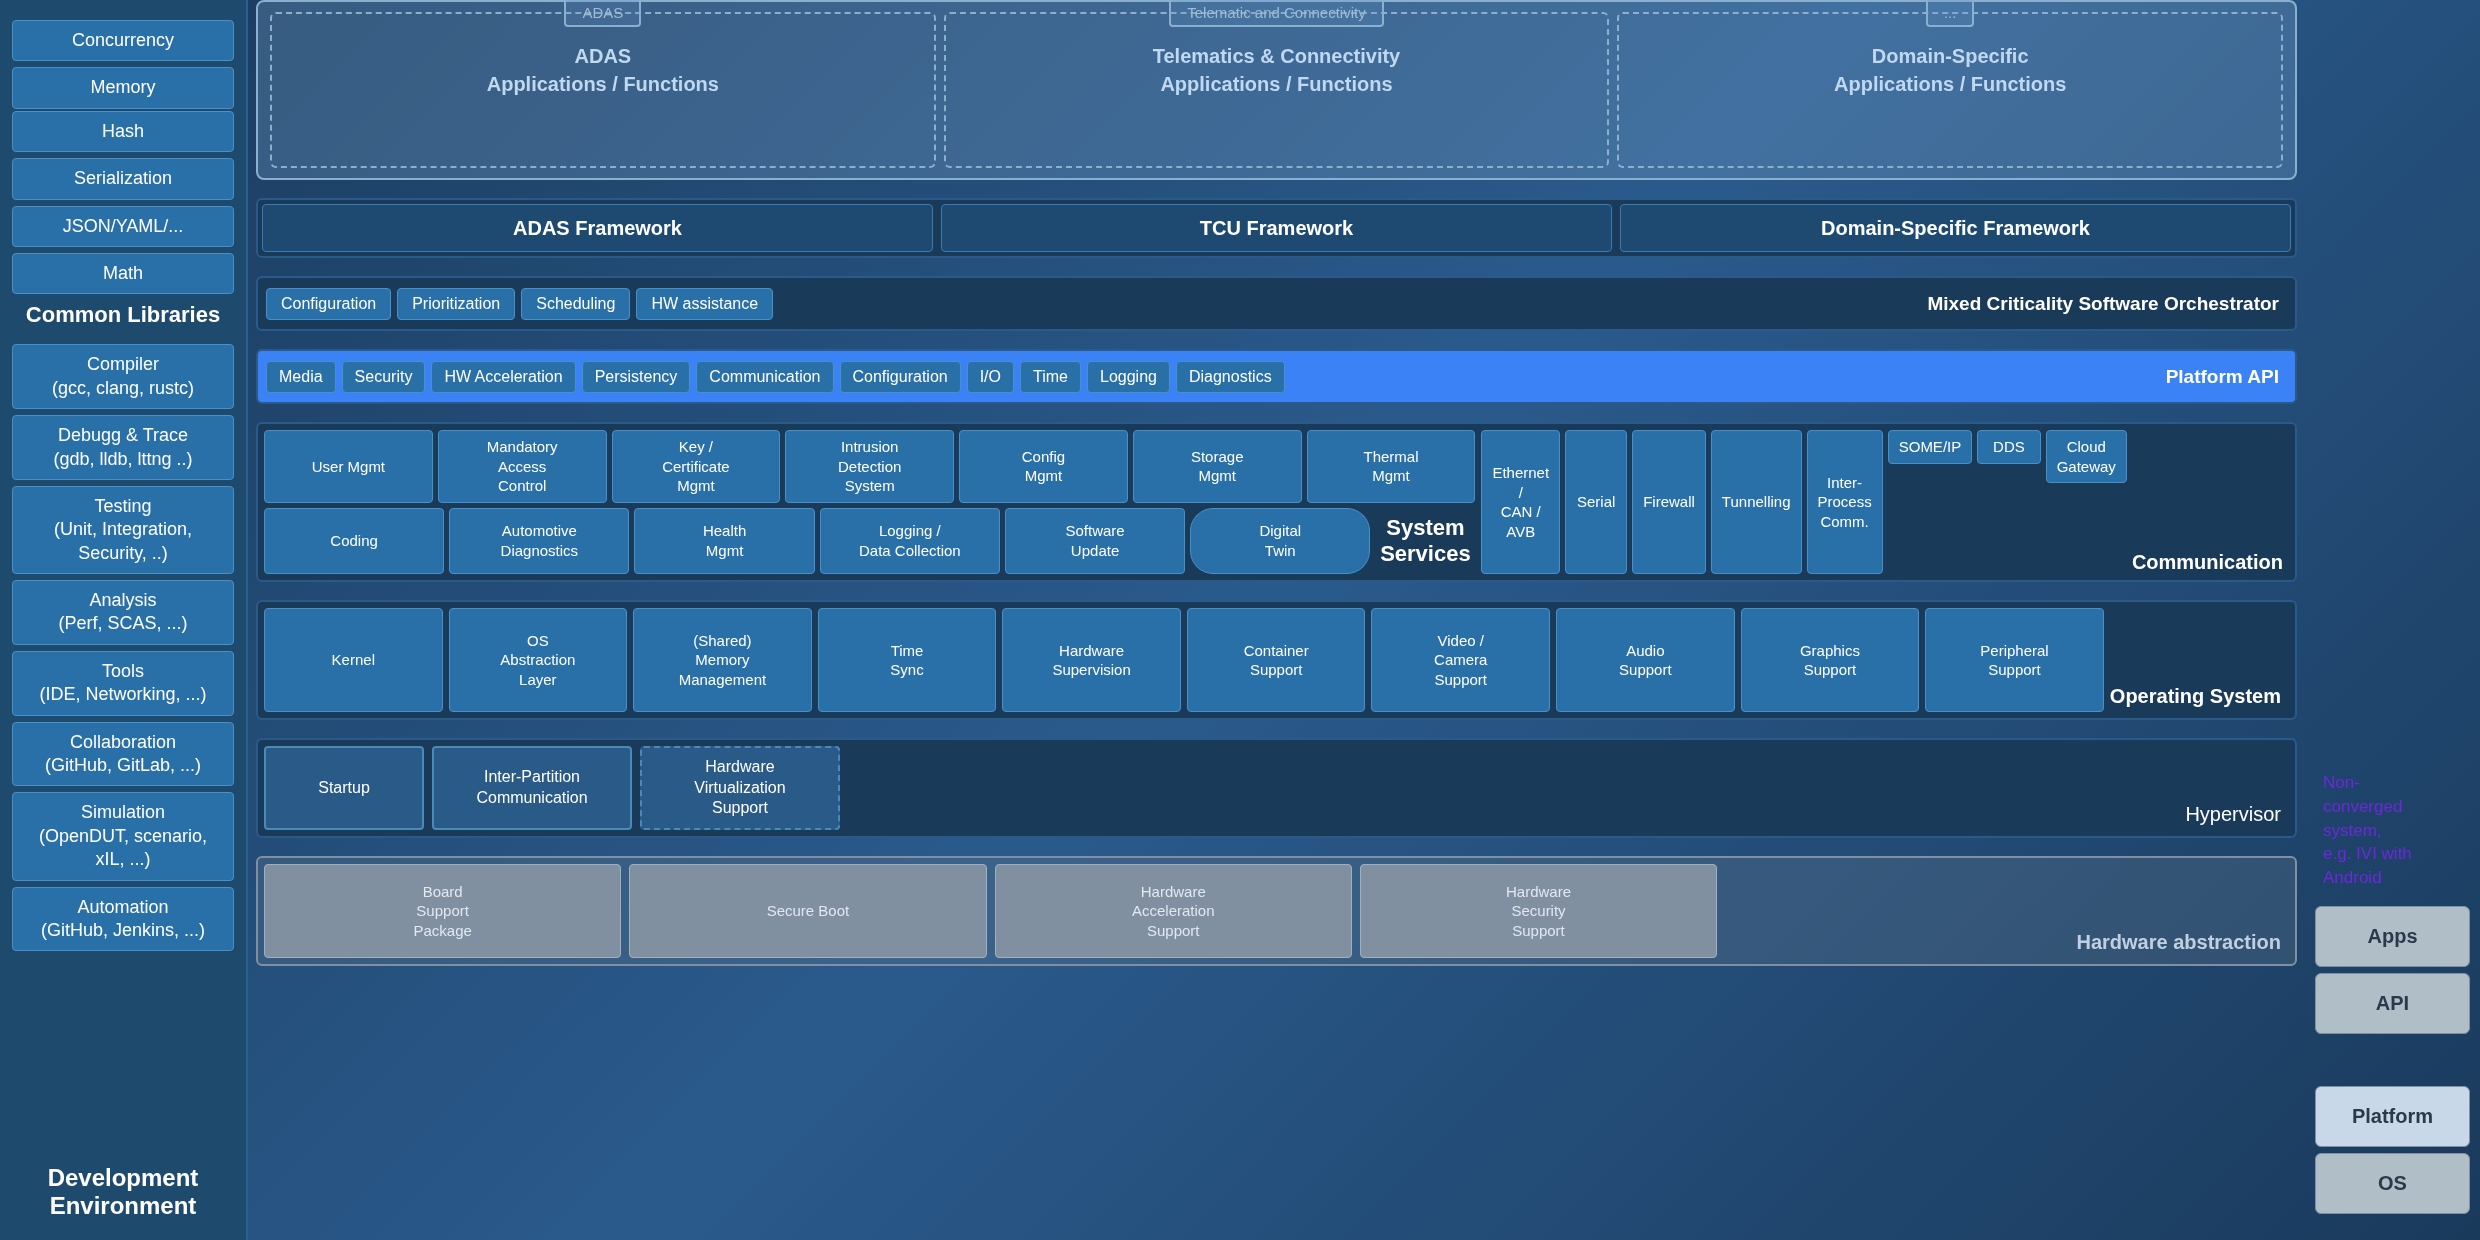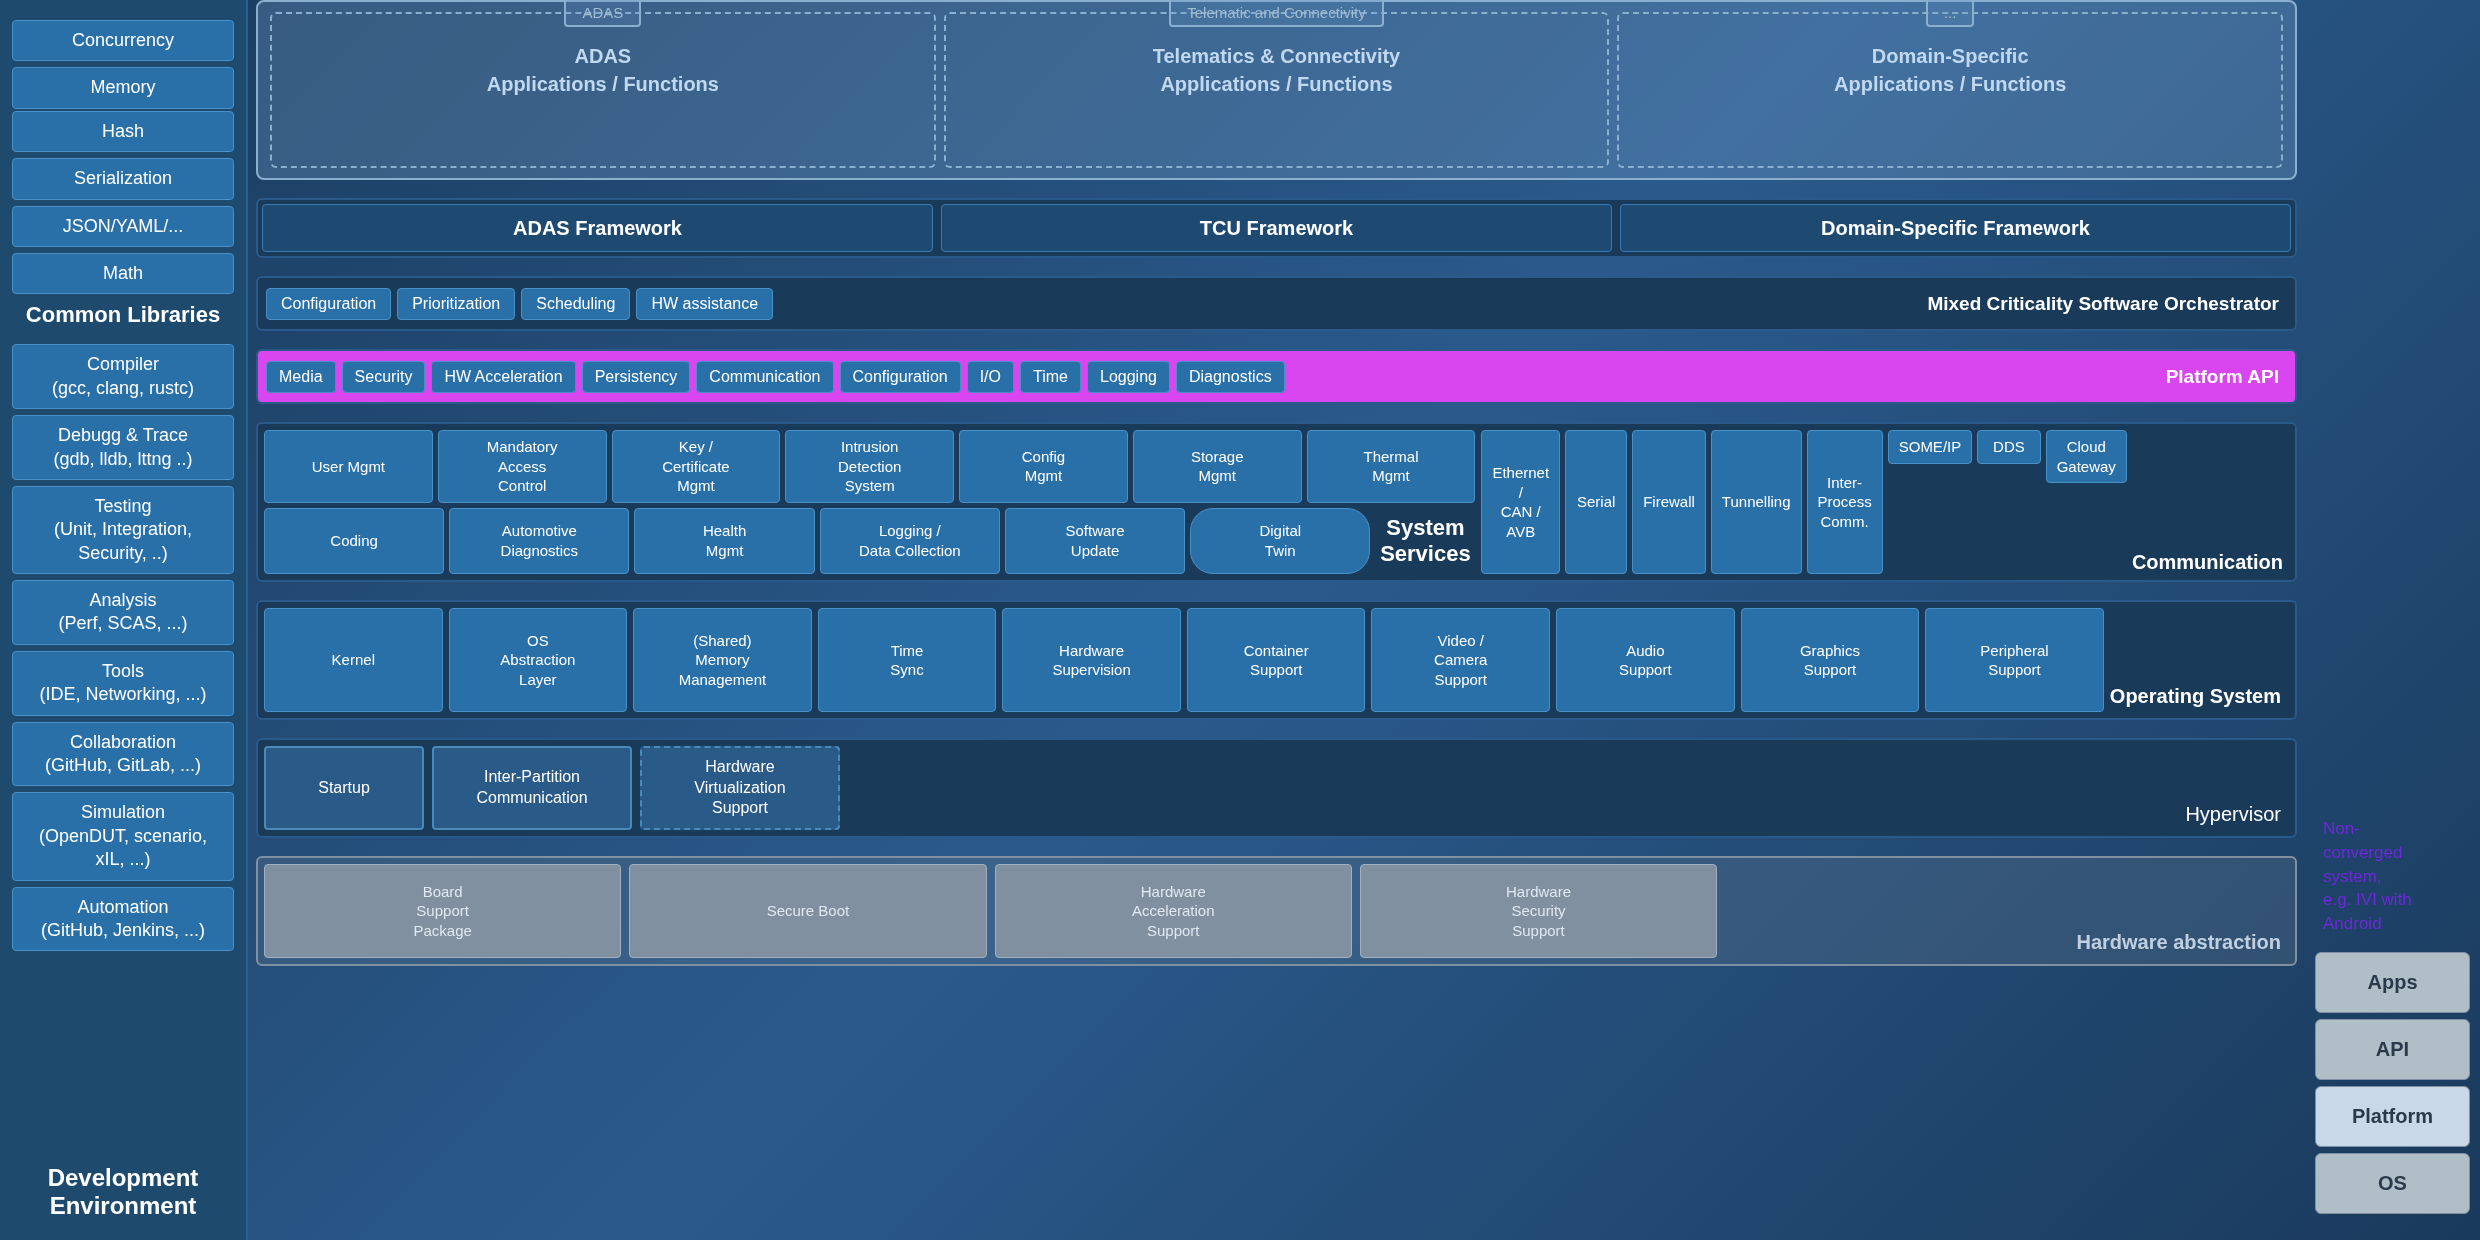--- a/index.html
+++ b/index.html
@@ -88,20 +88,21 @@
       padding: 18px 8px;
       text-align: center;
       color: #2a3a4a;
       font-size: 20px;
       font-weight: bold;
       margin-bottom: 6px;
     }
 
     .right-btn.active {
       background: #c8d8e8;
+      margin-top: 46px;
     }
 
     
     .app-layer {
       background: rgba(140,180,220,0.25);
       border: 2px solid #8ab0d0;
       border-radius: 8px;
       padding: 10px 12px;
       display: flex;
       gap: 8px;
@@ -192,21 +193,21 @@
       margin-left: auto;
       color: white;
       font-size: 19px;
       font-weight: bold;
       text-align: right;
       padding-right: 8px;
     }
 
     
     .platform-api-row {
-      background: #d946ef;
+      background: #3b82f6;
       border: 2px solid #2a5a8a;
       border-radius: 6px;
       display: flex;
       align-items: center;
       min-height: 55px;
       padding: 6px 8px;
       gap: 6px;
     }
 
     .api-btn {

